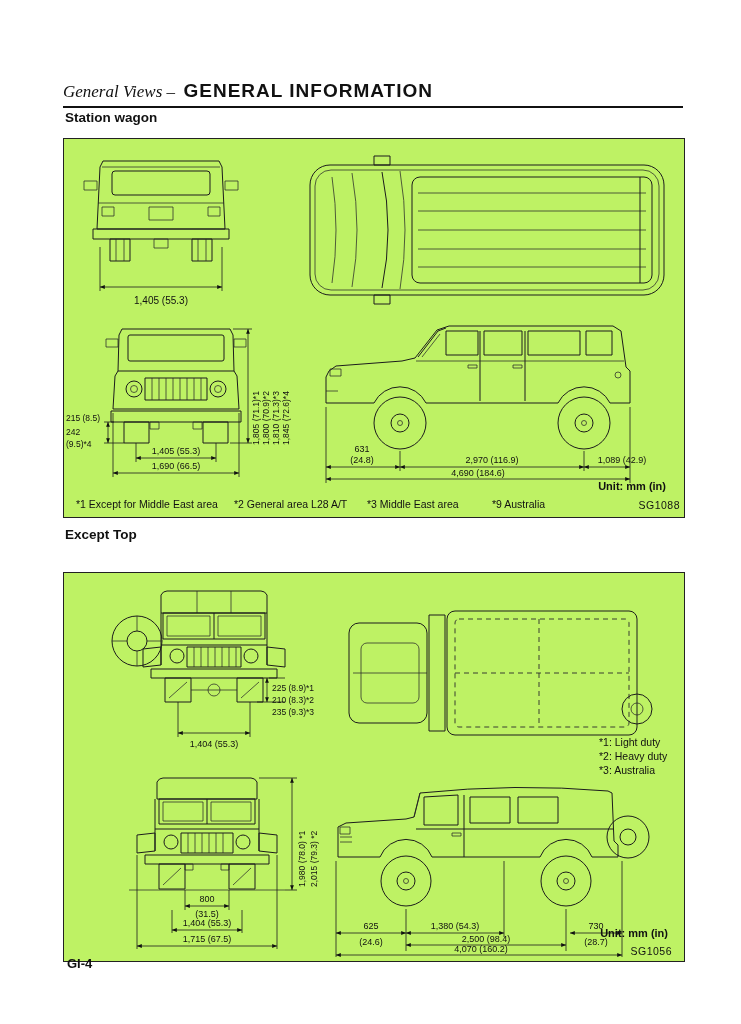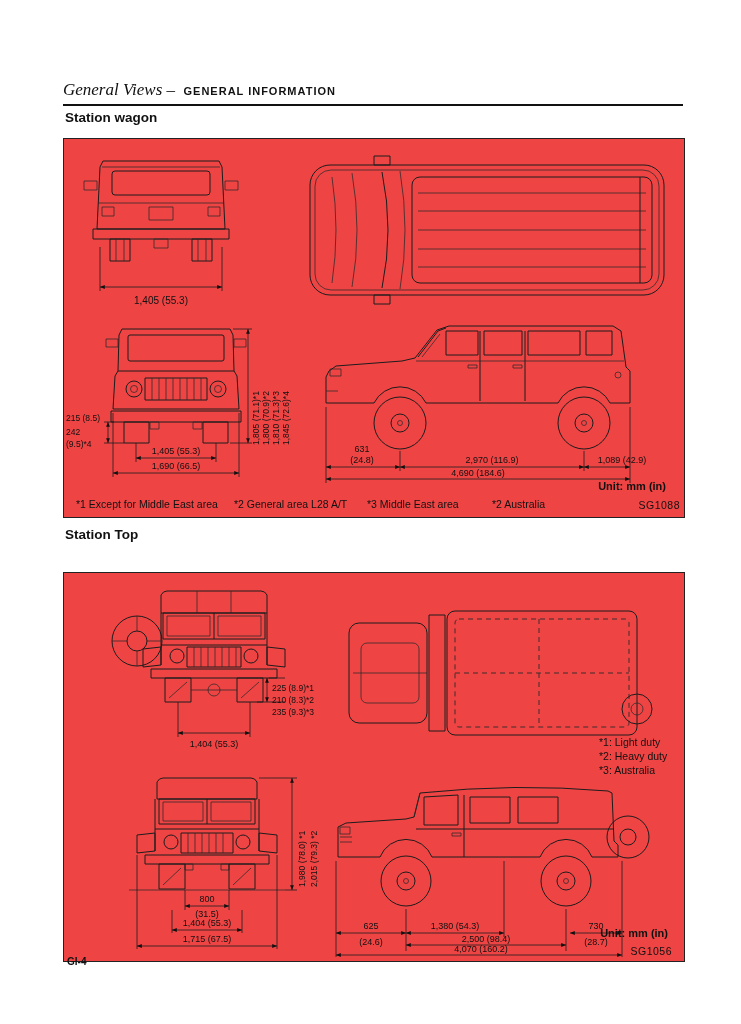--- a/index.html
+++ b/index.html
@@ -6,35 +6,35 @@
   .page{
     position:relative;width:741px;height:1024px;background:#ffffff;
     font-family:"Liberation Sans",sans-serif;color:#111;overflow:hidden;
     margin:0 auto;
   }
   .hdr{
     position:absolute;left:63px;top:80px;width:620px;
     border-bottom:2.5px solid #111;padding-bottom:4px;
   }
   .hdr .sec{font-family:"Liberation Serif",serif;font-style:italic;font-size:17px;}
-  .hdr .ttl{font-weight:bold;font-size:11px;letter-spacing:1px;margin-left:4px;}
+  .hdr .ttl{font-weight:bold;font-size:19px;letter-spacing:1px;margin-left:4px;}
   .figtitle{position:absolute;left:65px;font-weight:bold;font-size:13.5px;}
-  .figbox{position:absolute;left:63px;width:620px;border:1.5px solid #222;background:#ef4444;}
+  .figbox{position:absolute;left:63px;width:620px;border:1.5px solid #222;background:#bef264;}
   .figbox svg{position:absolute;}
   svg *{vector-effect:non-scaling-stroke;}
   .ln{stroke:#1c1c1c;stroke-width:1;fill:none;}
   .thin{stroke:#2a2a2a;stroke-width:0.75;fill:none;}
   .dash{stroke:#2a2a2a;stroke-width:0.9;fill:none;stroke-dasharray:5,4;}
   .dim{stroke:#1c1c1c;stroke-width:0.8;fill:none;}
   svg text{font-family:"Liberation Sans",sans-serif;fill:#111;stroke:none;}
   .unit{position:absolute;font-size:11px;font-weight:bold;}
   .figcode{position:absolute;font-size:10.5px;letter-spacing:0.5px;}
   .fnote{position:absolute;font-size:10.5px;white-space:nowrap;}
   .ctnotes{position:absolute;font-size:10.5px;line-height:14px;}
-  .pageno{position:absolute;left:67px;top:956px;font-weight:bold;font-size:10px;}
+  .pageno{position:absolute;left:67px;top:956px;font-weight:bold;font-size:13px;}
 </style>
 </head>
 <body>
 
 <div class="page">
 
   <div class="hdr">
     <span class="sec">General Views –</span>
     <span class="ttl">GENERAL INFORMATION</span>
   </div>
@@ -186,25 +186,25 @@
       <text x="310" y="152" text-anchor="middle" font-size="9">1,089 (42.9)</text>
       <line class="dim" x1="14" y1="168" x2="318" y2="168" marker-start="url(#a-sws)" marker-end="url(#a-sws)"></line>
       <text x="166" y="165" text-anchor="middle" font-size="9">4,690 (184.6)</text>
     </svg>
 
     <div class="unit" style="right:18px;top:341px;">Unit: mm (in)</div>
 
     <span class="fnote" style="left:12px;top:359px;">*1  Except for Middle East area</span>
     <span class="fnote" style="left:170px;top:359px;">*2  General area L28 A/T</span>
     <span class="fnote" style="left:303px;top:359px;">*3  Middle East area</span>
-    <span class="fnote" style="left:428px;top:359px;">*2  Australia</span>
+    <span class="fnote" style="left:428px;top:359px;">*9  Australia</span>
     <div class="figcode" style="right:4px;top:360px;text-align:right;">SG1088</div>
   </div>
 
-  <div class="figtitle" style="top:527px;">Station Top</div>
+  <div class="figtitle" style="top:527px;">Except Top</div>
 
   <div class="figbox" style="top:572px;height:388px;">
 
     <svg style="left:45px;top:12px;" width="230" height="190" viewBox="0 0 230 190">
       <defs>
           <marker id="a-ctf1" viewBox="0 0 10 10" refX="10" refY="5" markerWidth="7" markerHeight="6" orient="auto-start-reverse">
             <path d="M0,1 L10,5 L0,9 Z" fill="#111"></path>
           </marker>
         </defs>
       <path class="ln" d="M52,10 Q54,6 58,6 L152,6 Q156,6 158,10 L158,28 L52,28 Z"></path>

